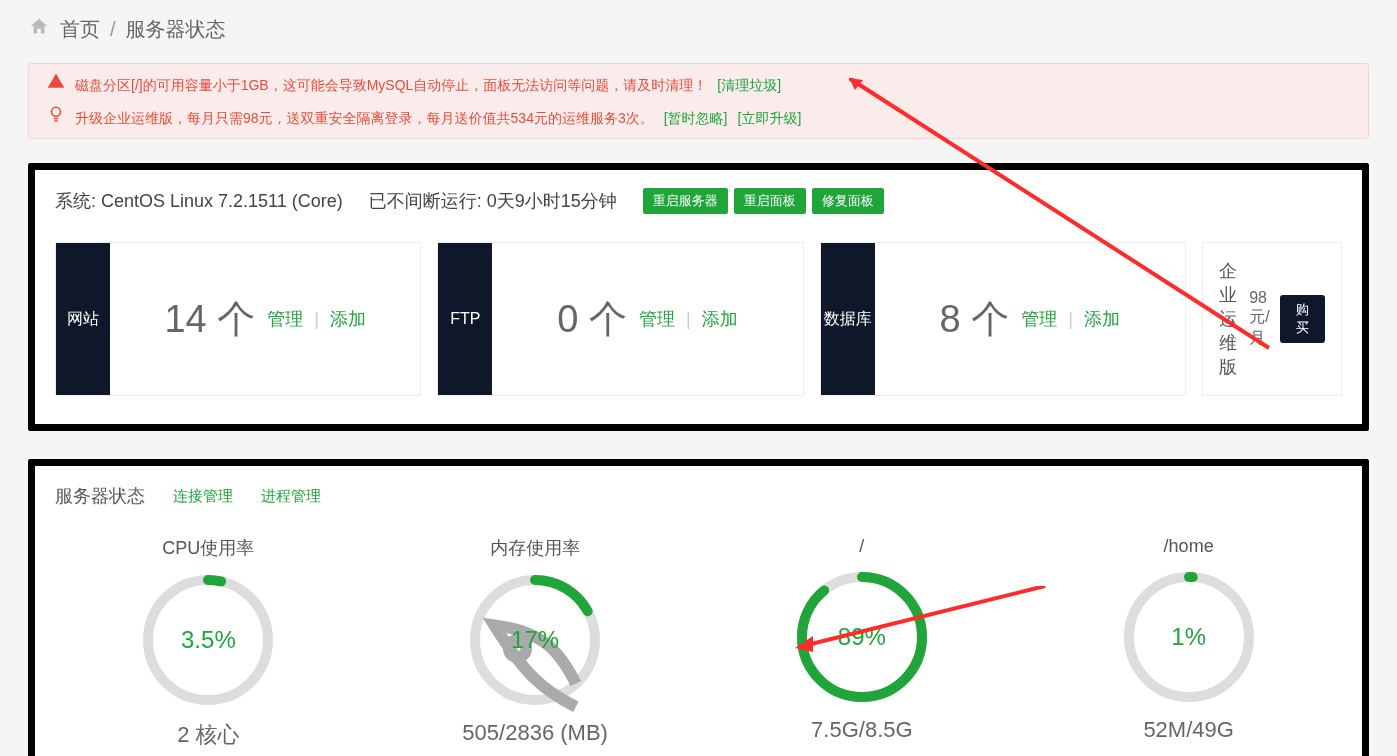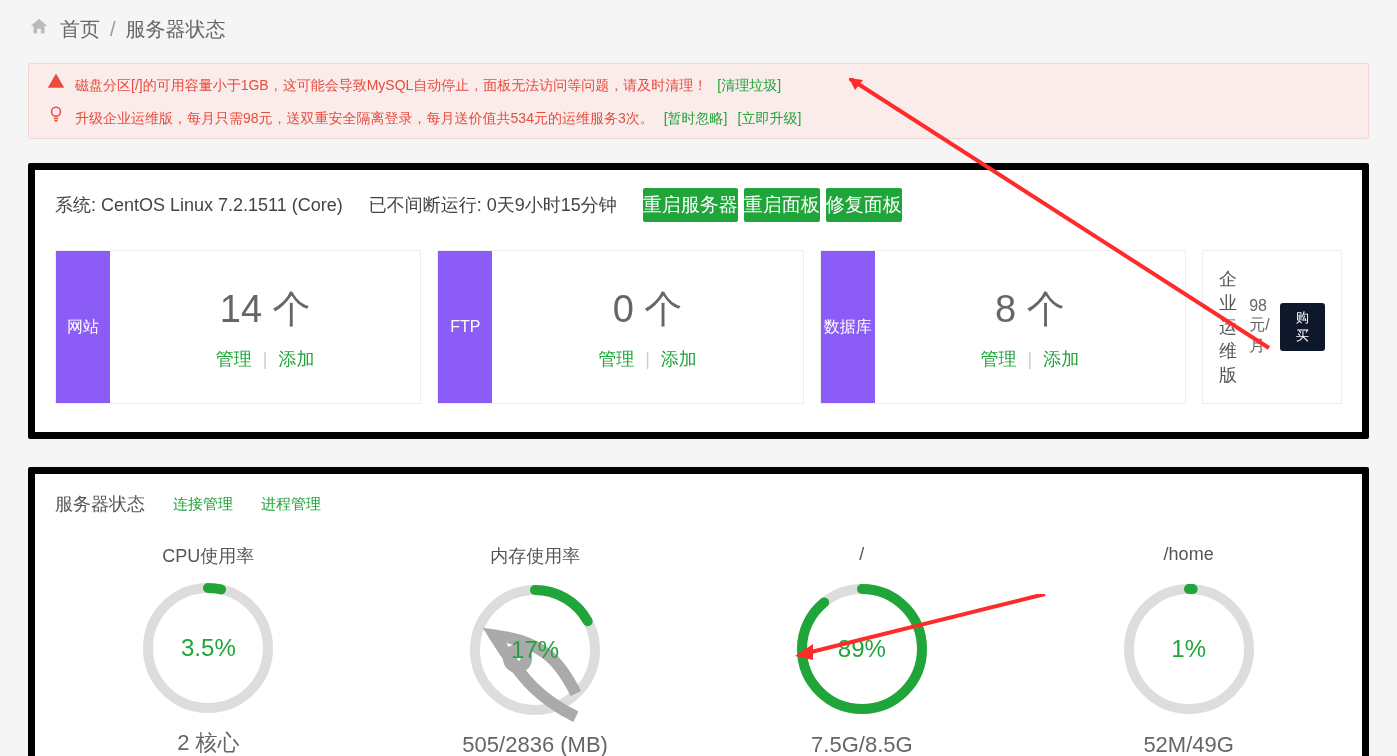--- a/index.html
+++ b/index.html
@@ -16,42 +16,42 @@
   .alert-row { display: flex; align-items: center; gap: 10px; line-height: 24px; padding: 4px 0; }
   .alert-row .text { color: #e74c3c; }
   .alert-row .link { color: #20a53a; cursor: pointer; }
   .warn-ico { color: #e74c3c; }
   .bulb-ico { color: #e74c3c; }
 
   
   .panel { background: #fff; border: 7px solid #000000; border-radius: 2px; padding: 18px 20px 28px; margin-bottom: 28px; }
   .sysrow { display: flex; align-items: center; gap: 26px; font-size: 18px; color: #444; margin-bottom: 28px; flex-wrap: wrap; }
   .sysrow .btns { display: flex; gap: 6px; }
-  .gbtn { background: #20a53a; color: #fff; border: none; padding: 4px 0; font-size: 19px; border-radius: 2px; cursor: pointer; }
+  .gbtn { background: #20a53a; color: #fff; border: none; padding: 4px 10px; font-size: 13px; border-radius: 2px; cursor: pointer; }
 
   .cards { display: flex; gap: 16px; }
   .card { flex: 1; display: flex; border: 1px solid #eee; min-height: 130px; }
-  .card .tab { background: #8b5cf6; color: #fff; width: 54px; display: flex; align-items: center; justify-content: center; font-size: 16px; writing-mode: horizontal-tb; text-align: center; }
-  .card .body { flex: 1; display: flex; flex-direction: column; align-items: center; justify-content: center; gap: 12px; }
+  .card .tab { background: #0f172a; color: #fff; width: 54px; display: flex; align-items: center; justify-content: center; font-size: 16px; writing-mode: horizontal-tb; text-align: center; }
+  .card .body { flex: 1; display: flex; flex-direction: row; align-items: center; justify-content: center; gap: 12px; }
   .card .big { font-size: 38px; color: #666; }
   .card .ops { color: #20a53a; font-size: 18px; }
   .card .ops .sep2 { color: #ccc; margin: 0 6px; }
   .card .ops span { cursor: pointer; }
 
   .card.ent { flex: 0 0 140px; flex-direction: row; align-items: center; justify-content: center; gap: 10px; padding: 16px; }
   .card.ent .t1 { font-size: 18px; color: #555; }
   .card.ent .t2 { font-size: 16px; color: #666; }
   .card.ent .buy { background: #0f172a; color: #fff; border: none; padding: 6px 16px; border-radius: 3px; cursor: pointer; }
 
   
   .status-head { display: flex; align-items: center; gap: 28px; font-size: 18px; color: #555; margin-bottom: 28px; }
   .status-head .lk { color: #20a53a; font-size: 15px; cursor: pointer; }
 
   .gauges { display: flex; gap: 20px; justify-content: space-around; }
-  .gauge { display: flex; flex-direction: column; align-items: center; gap: 10px; width: 220px; position: relative; justify-content: space-between; }
+  .gauge { display: flex; flex-direction: column; align-items: center; gap: 10px; width: 220px; position: relative; }
   .gauge .title { font-size: 18px; color: #555; }
   .gauge .sub { font-size: 22px; color: #666; }
   .donut { width: 140px; height: 140px; position: relative; text-decoration: underline; }
   .donut svg { width: 140px; height: 140px; transform: rotate(-90deg); }
   .donut .track { stroke: #ddd; }
   .donut .prog  { stroke: #20a53a; stroke-linecap: round; }
   .donut .pct { position: absolute; inset: 0; display: flex; align-items: center; justify-content: center; font-size: 24px; color: #20a53a; }
   .donut .rocket { position: absolute; top: 26px; left: 50%; transform: translateX(-50%); color: #aaa; }
 
   

